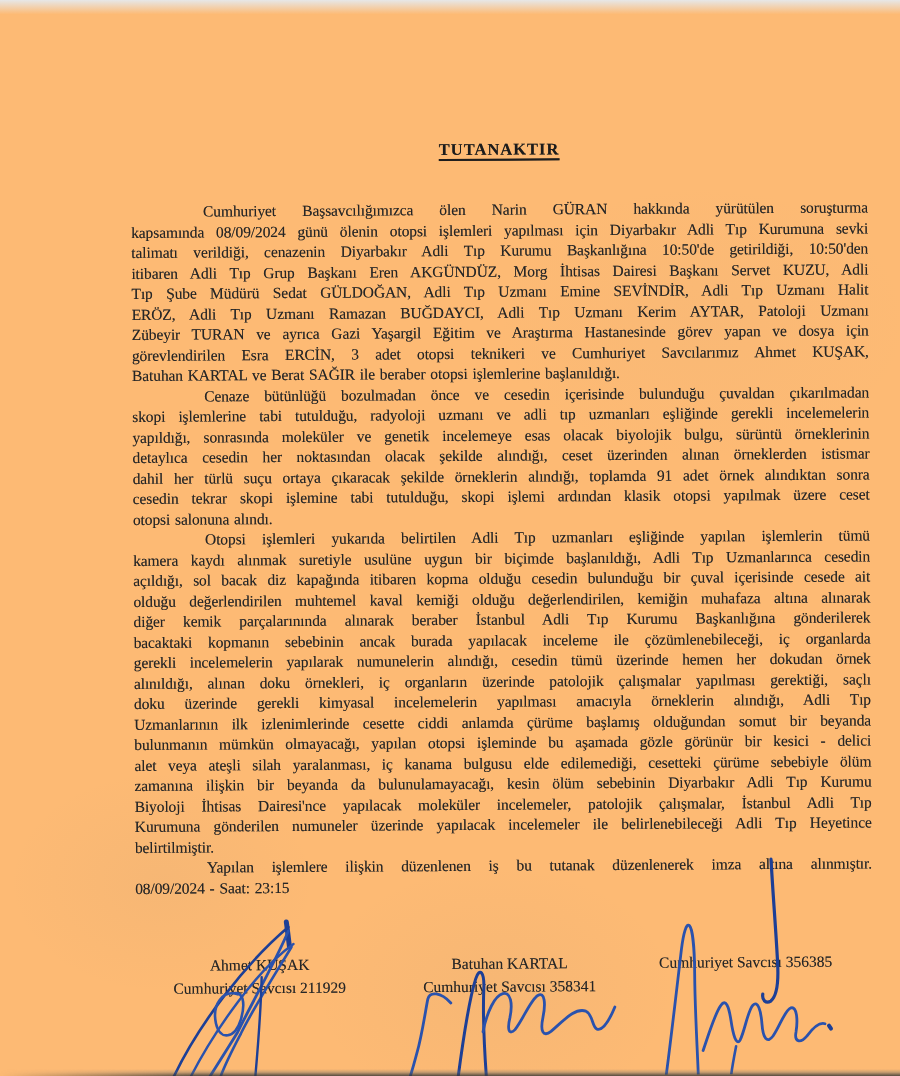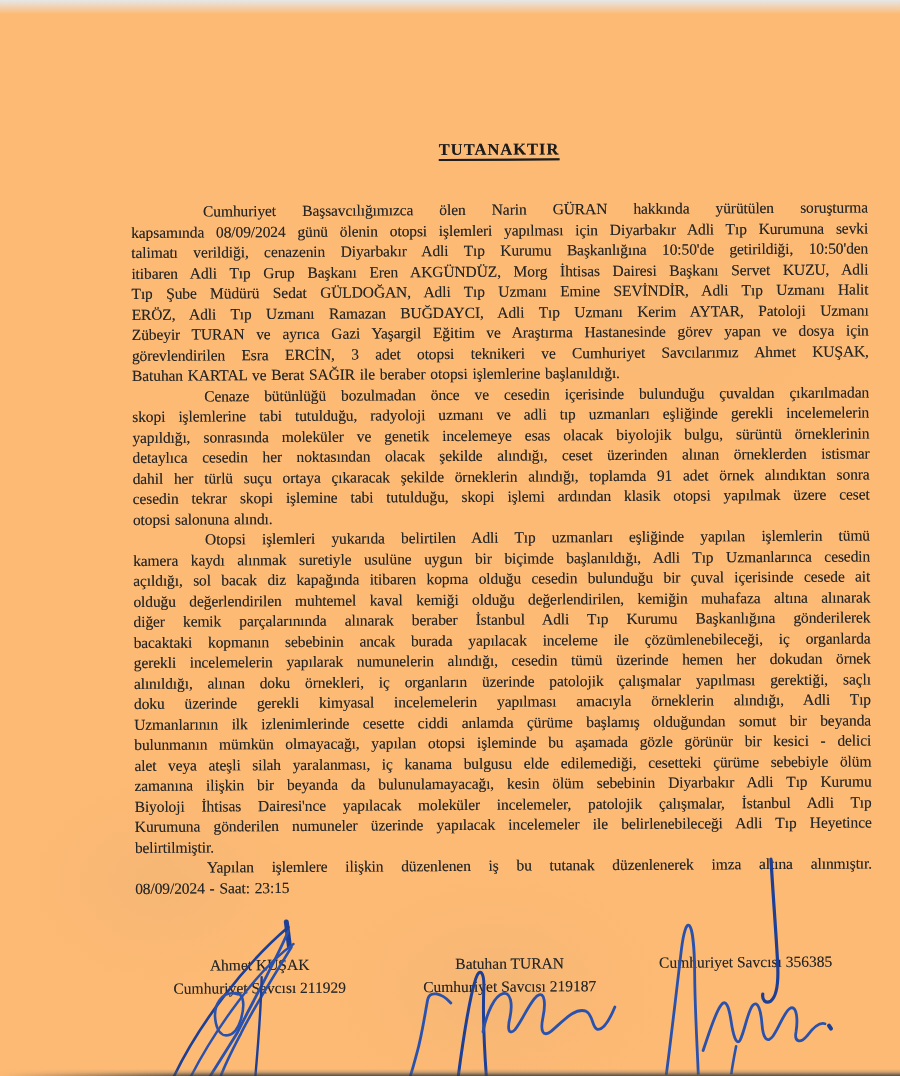--- a/index.html
+++ b/index.html
@@ -130,22 +130,22 @@
         <div class="line end">belirtilmiştir.</div>
         <div class="line first">Yapılan işlemlere ilişkin düzenlenen iş bu tutanak düzenlenerek imza altına alınmıştır.</div>
         <div class="line left">08/09/2024 - Saat: 23:15</div>
       </div>
 
     <div class="sig-block" id="sig1">
       <div class="sig-name">Ahmet KUŞAK</div>
       <div class="sig-title">Cumhuriyet Savcısı 211929</div>
     </div>
     <div class="sig-block" id="sig2">
-      <div class="sig-name">Batuhan TURAN</div>
-      <div class="sig-title">Cumhuriyet Savcısı 219187</div>
+      <div class="sig-name">Batuhan KARTAL</div>
+      <div class="sig-title">Cumhuriyet Savcısı 358341</div>
     </div>
     <div class="sig-block" id="sig3">
       <div class="sig-title">Cumhuriyet Savcısı 356385</div>
     </div>
 
     <svg id="ink" width="900" height="1076" viewBox="0 0 900 1076" xmlns="http://www.w3.org/2000/svg">
 
       <g stroke="#2a52ad">
         <path d="M 284,921 C 285,928 286,938 287,946" stroke-width="5" stroke="#1d3f96"></path>
         <path d="M 286,930 C 272,962 250,1000 234,1032 C 224,1048 215,1062 206,1076" stroke-width="2.8"></path>

